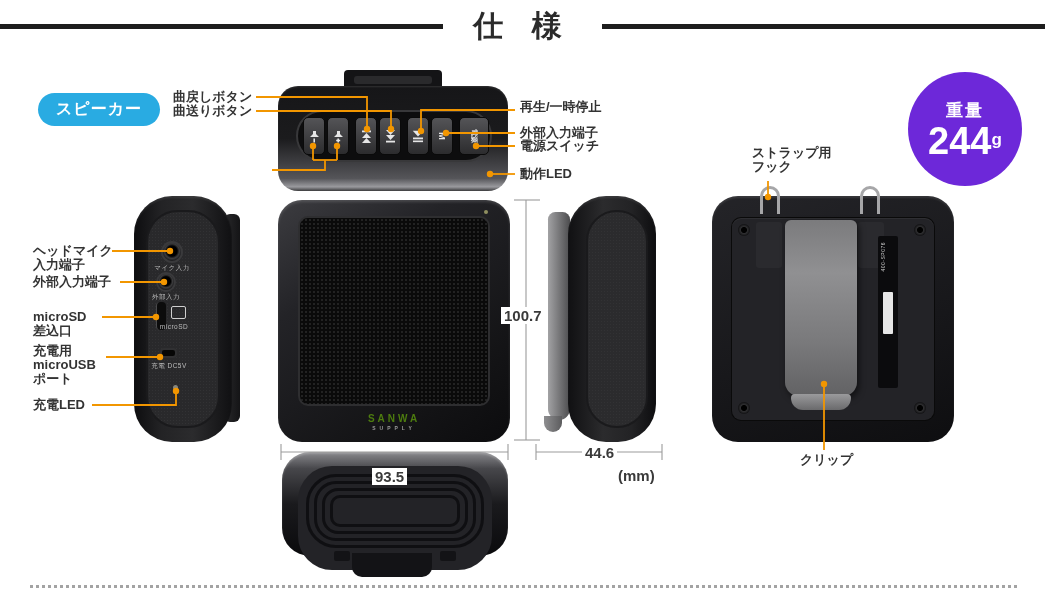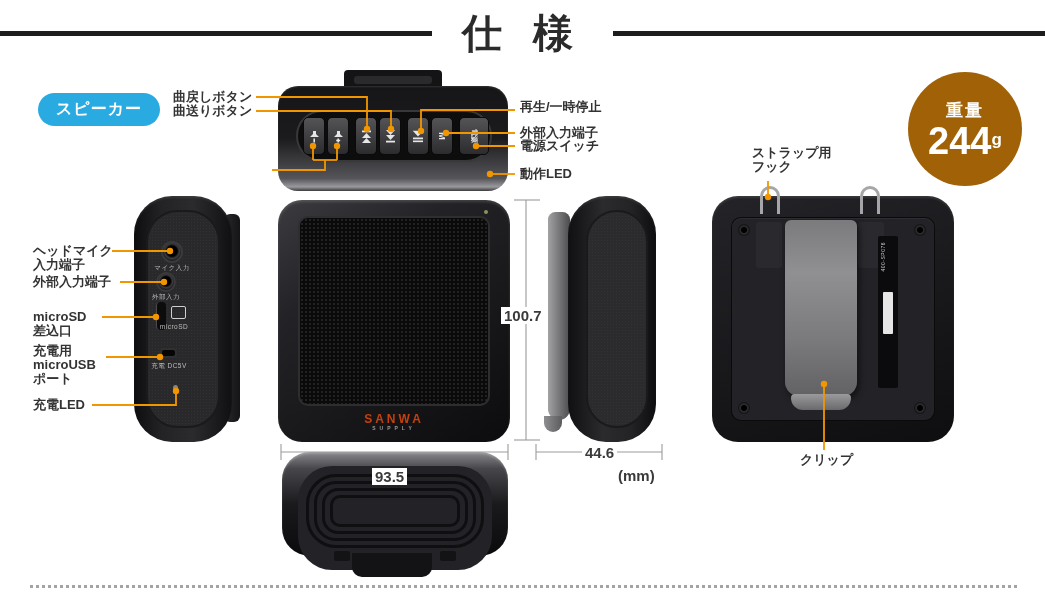--- a/index.html
+++ b/index.html
@@ -1,27 +1,27 @@
 <!DOCTYPE html>
 <html><head>
 <meta charset="utf-8">
 <style>
   html,body{margin:0;padding:0;background:#fff;}
   .canvas{position:relative;width:1045px;height:596px;background:#fff;overflow:hidden;
           font-family:"Liberation Sans","DejaVu Sans",sans-serif;color:#333;}
   
   .spec-header{position:absolute;top:6px;left:0;right:0;display:flex;align-items:center;}
   .rule{flex:1;height:5px;background:#1d1d1d;}
-  .spec-title{margin:0 30px;font-size:40px;font-weight:700;color:#2b2b2b;letter-spacing:10px;white-space:nowrap;}
+  .spec-title{margin:0 30px;font-size:30px;font-weight:700;color:#2b2b2b;letter-spacing:10px;white-space:nowrap;}
   
   .speaker-pill{position:absolute;left:38px;top:93px;width:122px;height:33px;border-radius:17px;
     background:#29ABE2;color:#fff;font-size:16px;font-weight:700;display:flex;align-items:center;justify-content:center;letter-spacing:1px;}
   
   .weight-badge{position:absolute;left:908px;top:72px;width:114px;height:114px;border-radius:50%;
-    background:#a16207;color:#fff;display:flex;flex-direction:column;align-items:center;justify-content:center;}
+    background:#6d28d9;color:#fff;display:flex;flex-direction:column;align-items:center;justify-content:center;}
   .weight-label{font-size:17px;font-weight:700;letter-spacing:2px;}
   .weight-value{font-size:38px;font-weight:700;line-height:1;display:flex;align-items:center;}
   .weight-unit{font-size:17px;font-weight:700;margin-bottom:2px;}
   
   .co{position:absolute;font-size:13px;font-weight:600;color:#333;line-height:14px;white-space:nowrap;z-index:6;}
   .dim{position:absolute;font-size:15px;font-weight:700;color:#3a3a3a;background:#fff;padding:0 3px;z-index:6;}
   
   .dev{position:absolute;z-index:1;}
   
   .tv-handle{position:absolute;left:66px;top:0;width:98px;height:22px;background:#141416;border-radius:4px;}
@@ -40,21 +40,21 @@
   .btn-txt{font-size:9px;font-weight:700;color:#e6e6e6;transform:rotate(90deg);}
   .btn-txt.kanji{font-size:7px;letter-spacing:0;}
   
   .front-body{position:absolute;inset:0;border-radius:24px;
     background:linear-gradient(145deg,#3c3c40 0%,#232327 30%,#141416 75%,#0c0c0e 100%);
     box-shadow:inset 0 2px 3px rgba(255,255,255,.15);}
   .front-grille{position:absolute;left:20px;top:16px;width:192px;height:190px;border-radius:10px;
     background-color:#0a0a0a;background-image:radial-gradient(#222 1px,transparent 1.3px);background-size:4px 4px;
     border:2px solid #2e2e30;box-sizing:border-box;}
   .front-brand{position:absolute;left:0;right:0;bottom:10px;text-align:center;z-index:2;}
-  .brand-main{font-size:12px;font-weight:700;letter-spacing:3px;color:#c2410c;line-height:12px;}
+  .brand-main{font-size:10px;font-weight:700;letter-spacing:3px;color:#4d7c0f;line-height:12px;}
   .brand-sub{font-size:5px;font-weight:700;letter-spacing:4px;color:#9a9a9a;line-height:7px;}
   .front-led{position:absolute;right:22px;top:10px;width:4px;height:4px;border-radius:50%;background:#8f8f60;}
   
   .side-body{position:absolute;inset:0;border-radius:38px;
     background:linear-gradient(90deg,#0d0d0f 0%,#232325 28%,#2b2b2d 60%,#101012 100%);
     box-shadow:inset 0 2px 2px rgba(255,255,255,.08);}
   .side-panel{position:absolute;left:12px;top:14px;right:12px;bottom:14px;border-radius:32px;
     background-color:#29292b;background-image:radial-gradient(#323234 .7px,transparent 1px);background-size:3px 3px;
     border:2px solid #1a1a1c;box-sizing:border-box;}
   .ls-clip{position:absolute;right:-8px;top:18px;width:16px;height:208px;background:linear-gradient(90deg,#2a2a2c,#141416);border-radius:6px;z-index:0;}

